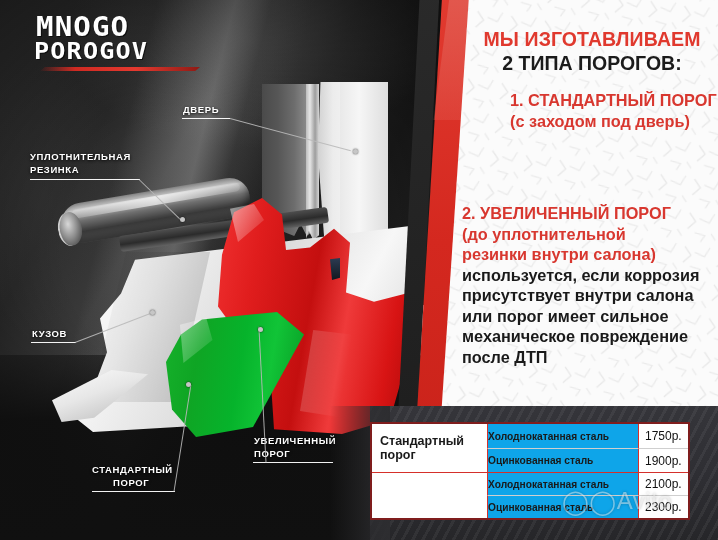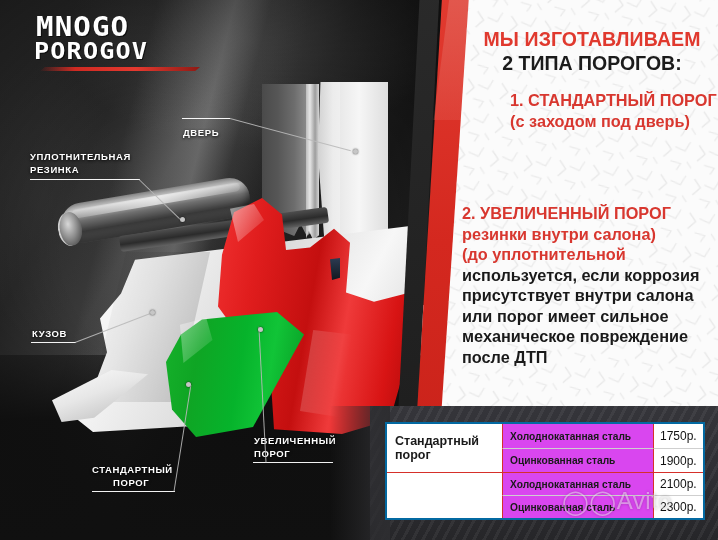--- a/index.html
+++ b/index.html
@@ -222,35 +222,35 @@
       repeating-linear-gradient(118deg, rgba(255,255,255,.055) 0px, rgba(255,255,255,.055) 3px, rgba(0,0,0,0) 3px, rgba(0,0,0,0) 9px),
       linear-gradient(180deg,#35353a 0%,#2e2e33 55%,#262629 100%);
   }
   .bottom-dark-fade{
     position:absolute;left:330px;top:406px;width:60px;height:134px;
     background:linear-gradient(90deg,rgba(20,20,20,0),rgba(45,45,48,1));
   }
 
   
   .tbl{
-    position:absolute;left:385px;top:422px;width:316px;height:94px;
-    border:2px solid #0369a1;background:#ffffff;
+    position:absolute;left:370px;top:422px;width:316px;height:94px;
+    border:2px solid #7f1d1d;background:#ffffff;
     display:grid;grid-template-columns:115px 151px 50px;
     grid-template-rows:25px 24px 23px 22px;
     font-size:10.5px;
   }
   .tbl .cat{
     grid-column:1;background:#fff;color:#1a1a1a;font-weight:bold;font-size:12.5px;
     display:flex;align-items:center;padding-left:8px;line-height:14px;
   }
   .tbl .cat.r1{grid-row:1 / span 2;border-bottom:1.5px solid #d6302a;}
   .tbl .cat.r2{grid-row:3 / span 2;}
   .tbl .mat{
-    grid-column:2;background:#d946ef;color:#1a1a1a;font-weight:bold;font-size:10.2px;
-    display:flex;align-items:center;padding-left:7px;
+    grid-column:2;background:#0ea5e9;color:#1a1a1a;font-weight:bold;font-size:10.2px;
+    display:flex;align-items:center;
     border-left:1.5px solid #d6302a;
   }
   .tbl .prc{
     grid-column:3;background:#fff;color:#111;font-weight:normal;font-size:12px;
     display:flex;align-items:center;padding-left:6px;
     border-left:1.5px solid #d6302a;
   }
   .tbl .rowsep{border-bottom:1px solid #cfcfcf;}
   .tbl .rowsep-red{border-bottom:1.5px solid #d6302a;}
 
@@ -309,21 +309,21 @@
     <div class="red-part"></div>
     <div class="red-hl"></div>
     <div class="red-hl2"></div>
 
     <div class="green-part"></div>
     <div class="green-hl"></div>
 
     <div class="clip-detail"></div>
   </div>
 
-  <div class="cl" style="left:183px;top:103px;margin-top:23px;">ДВЕРЬ</div>
+  <div class="cl" style="left:183px;top:103px;">ДВЕРЬ</div>
   <div class="cl-underline" style="left:182px;top:118px;width:48px;"></div>
   <div class="cl-line" style="left:230px;top:118px;width:125px;transform:rotate(15deg);"></div>
   <div class="cl-dot" style="left:353px;top:149px;"></div>
 
   <div class="cl" style="left:30px;top:150px;">УПЛОТНИТЕЛЬНАЯ</div>
   <div class="cl" style="left:30px;top:163px;">РЕЗИНКА</div>
   <div class="cl-underline" style="left:30px;top:179px;width:110px;"></div>
   <div class="cl-line" style="left:139px;top:179px;width:58px;transform:rotate(44deg);"></div>
   <div class="cl-dot" style="left:180px;top:217px;"></div>
 
@@ -367,22 +367,22 @@
     <div class="hdr-l2">2 ТИПА ПОРОГОВ:</div>
   </div>
 
   <div class="blk" style="top:90px;margin-left:48px;">
     <div class="t-red">1. СТАНДАРТНЫЙ ПОРОГ</div>
     <div class="t-red">(с заходом под дверь)</div>
   </div>
 
   <div class="blk" style="top:203px;">
     <div class="t-red">2. УВЕЛИЧЕННЫЙ ПОРОГ</div>
+    <div class="t-red">(до уплотнительной</div>
     <div class="t-red">резинки внутри салона)</div>
-    <div class="t-red">(до уплотнительной</div>
     <div class="t-black">используется, если коррозия присутствует внутри салона или порог имеет сильное механическое повреждение после ДТП</div>
   </div>
 
   <div class="bottom-dark"></div>
   <div class="bottom-dark-fade"></div>
 
   <div class="tbl">
     <div class="cat r1">Стандартный порог</div>
     <div class="mat rowsep" style="grid-row:1;">Холоднокатанная сталь</div>
     <div class="prc rowsep" style="grid-row:1;">1750р.</div>

